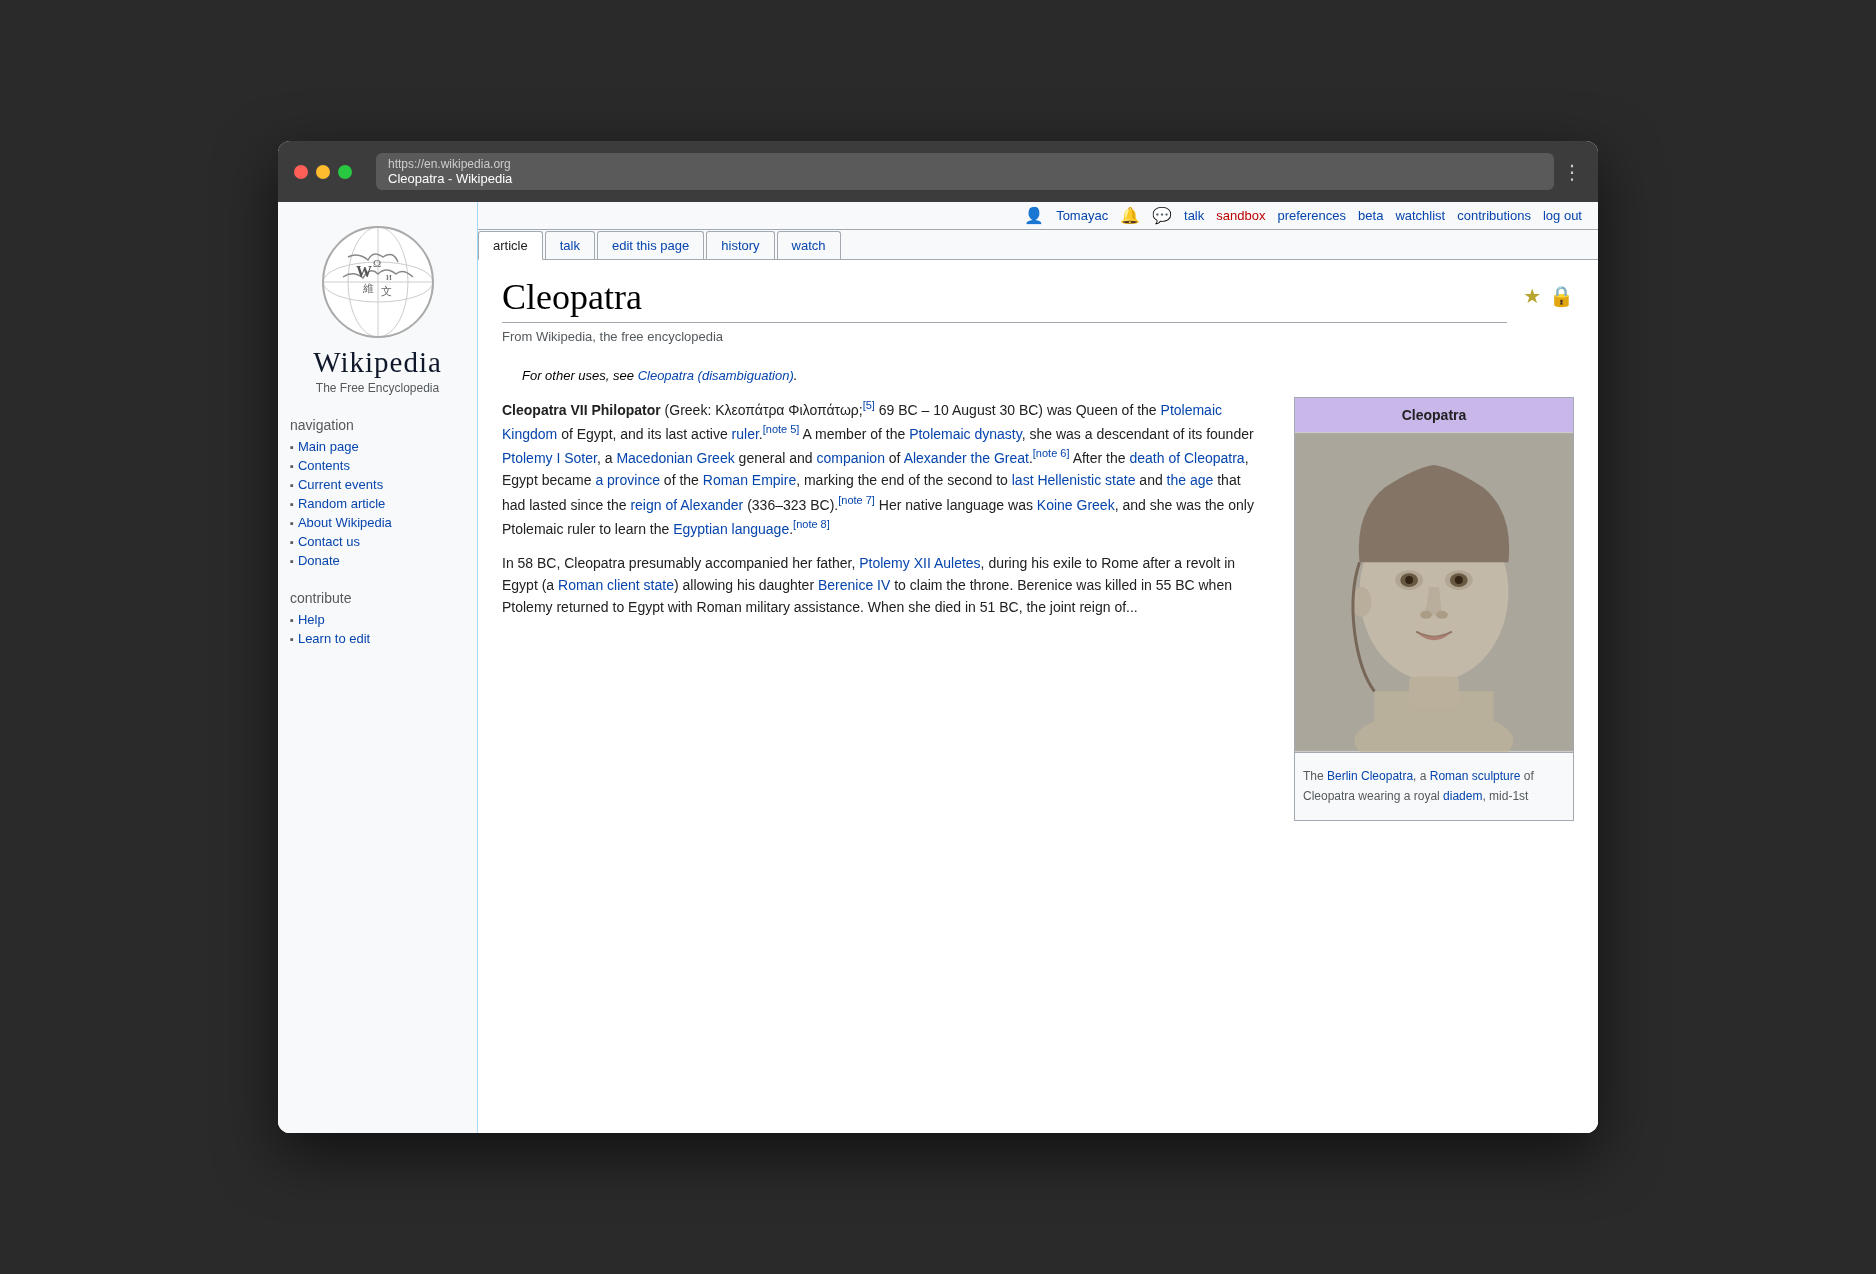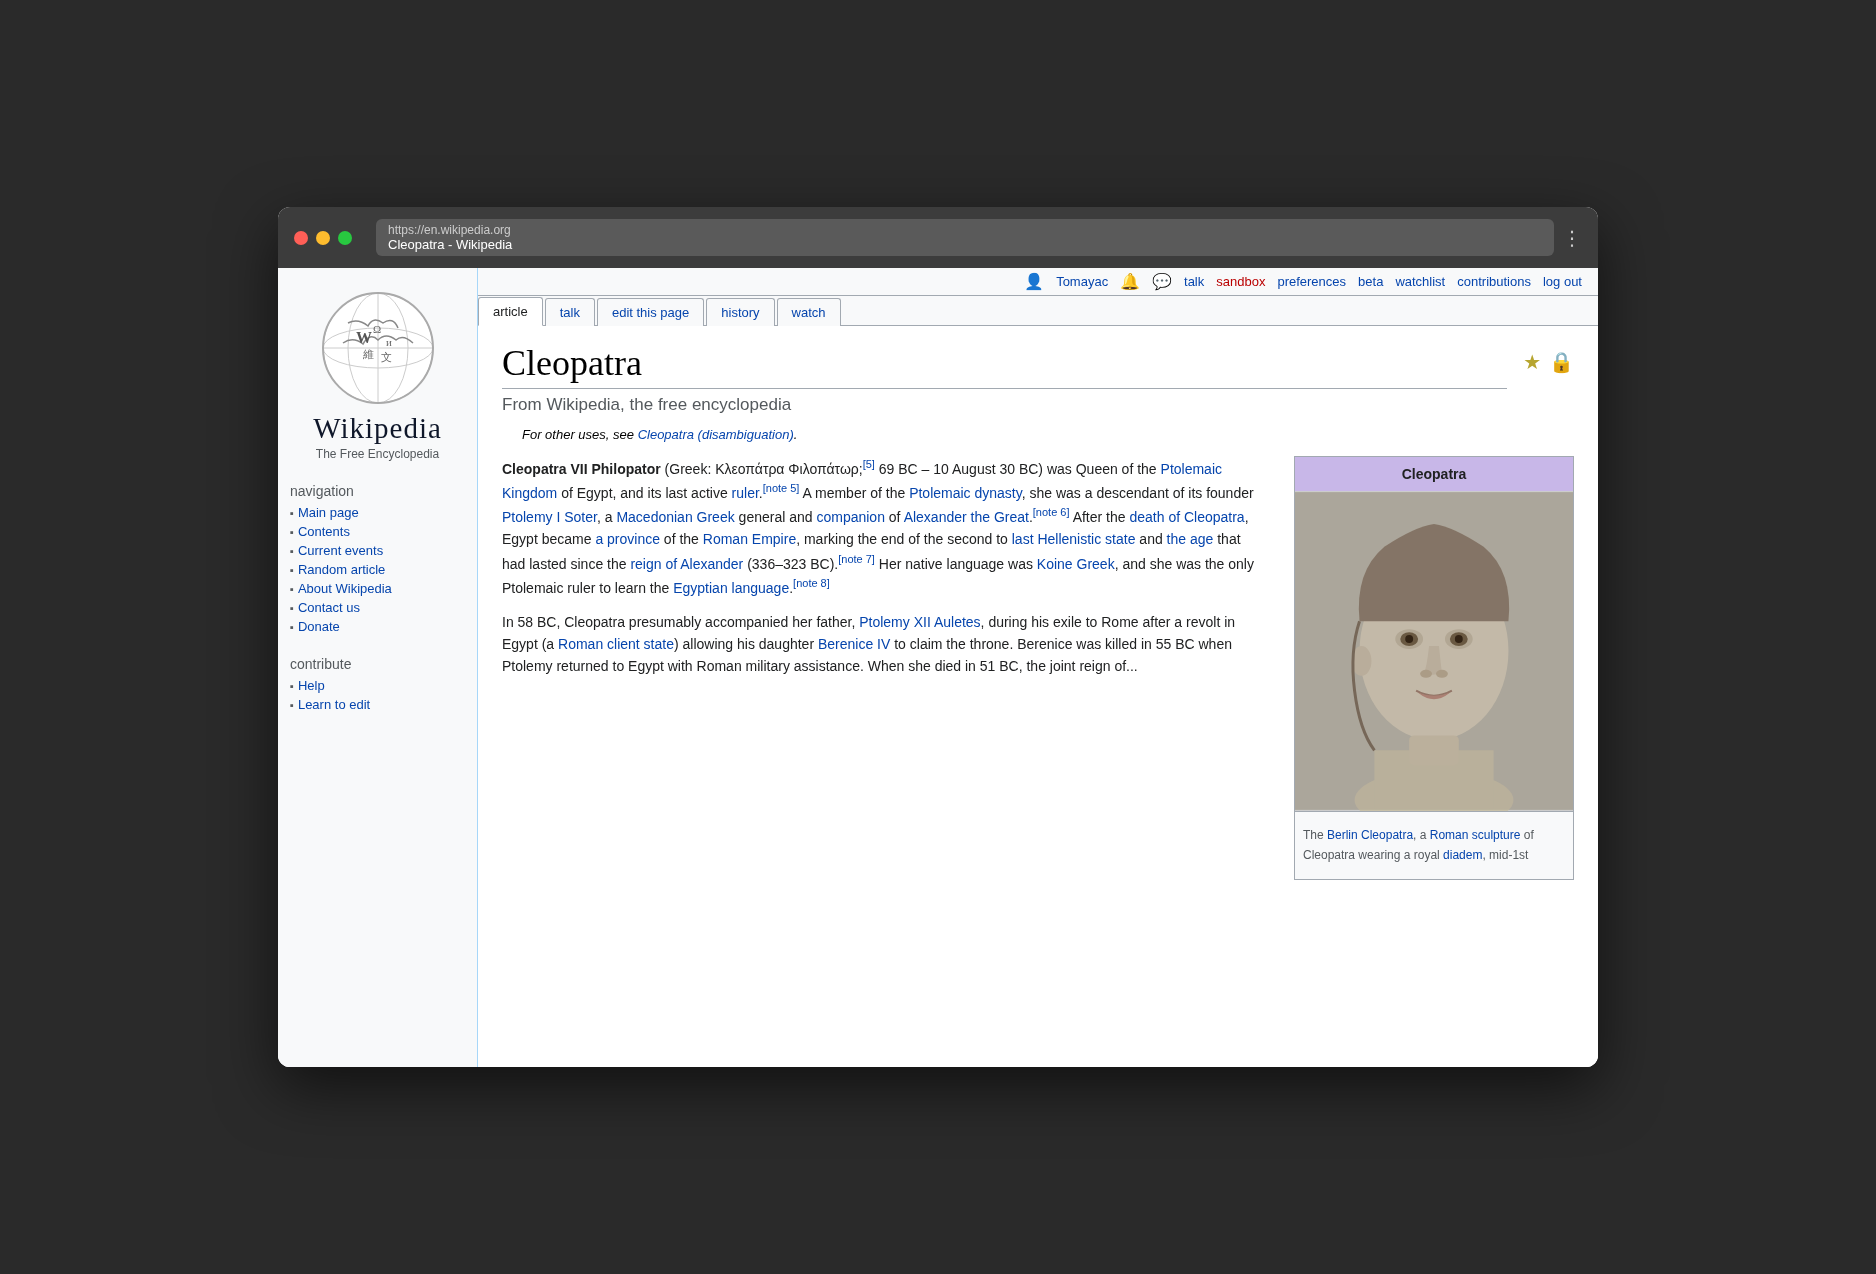--- a/index.html
+++ b/index.html
@@ -7,21 +7,21 @@
       background: #2a2a2a;
       display: flex;
       justify-content: center;
       align-items: center;
       min-height: 100vh;
       font-family: Arial, sans-serif;
     }
 
     .browser-window {
       width: 1320px;
-      height: 860px;
+      height: 992px;
       background: #fff;
       border-radius: 12px;
       overflow: hidden;
       box-shadow: 0 20px 60px rgba(0,0,0,0.6);
       display: flex;
       flex-direction: column;
     }
 
     
     .browser-chrome {
@@ -203,21 +203,21 @@
 
     .topnav-icon {
       font-size: 16px;
       color: #54595d;
     }
 
     
     .wiki-tabs {
       background: #f8f9fa;
       display: flex;
-      align-items: center;
+      align-items: flex-start;
       padding: 0 0 0 0;
       border-bottom: 1px solid #a2a9b1;
     }
 
     .wiki-tab {
       padding: 6px 14px;
       border: 1px solid #a2a9b1;
       border-bottom: none;
       background: #f8f9fa;
       font-size: 13px;
@@ -268,23 +268,23 @@
       gap: 8px;
       align-items: center;
       padding-top: 8px;
     }
 
     .article-icon {
       font-size: 20px;
     }
 
     .from-wiki {
-      font-size: 17px;
-      color: #54595d;
-      margin-bottom: 12px;
+      font-size: 13px;
+      color: #54595d;
+      margin-bottom: 24px;
     }
 
     .disambig-note {
       font-style: italic;
       font-size: 13px;
       margin-bottom: 14px;
       padding-left: 20px;
     }
 
     .disambig-link {

